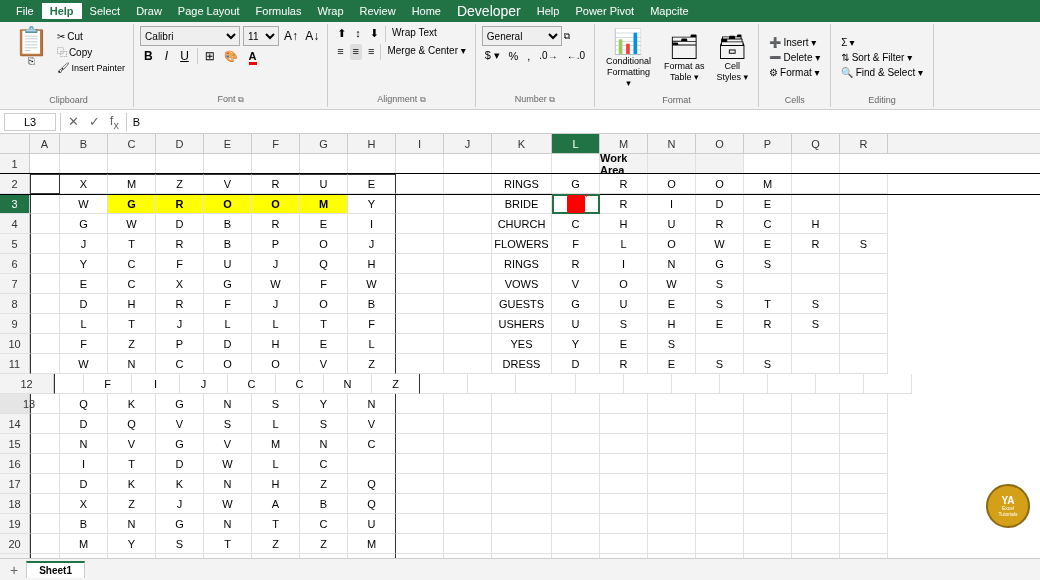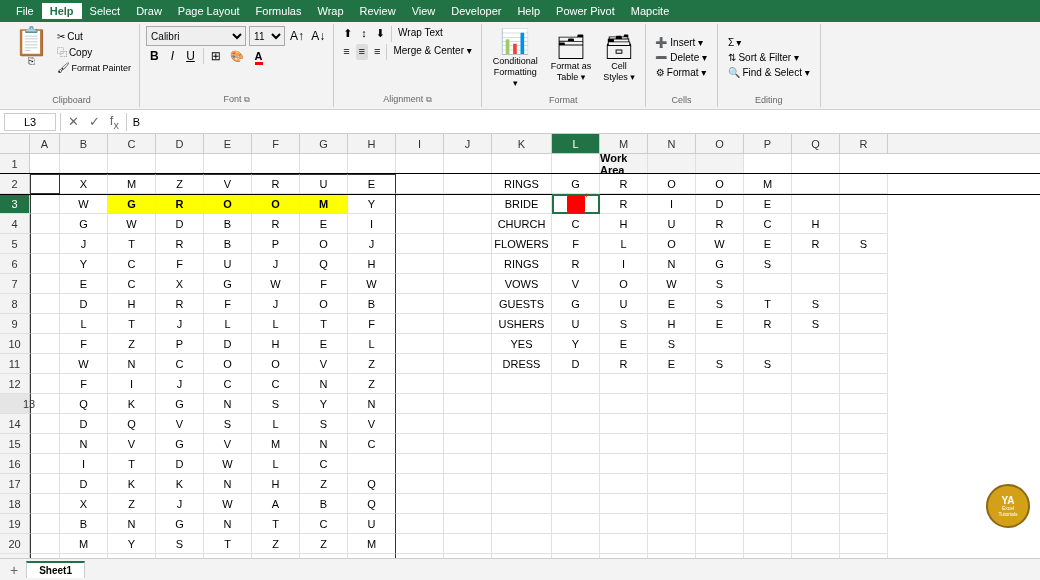--- a/index.html
+++ b/index.html
@@ -10,22 +10,22 @@
 
 <div style="background:#217346; height:22px; display:flex; align-items:center; padding:0 8px;">
   <div style="color:#fff;font-size:11px;padding:2px 8px;cursor:pointer;">File</div>
   <div style="color:#217346;font-size:11px;padding:2px 8px;cursor:pointer;background:#fff;font-weight:bold;">Help</div>
   <div style="color:#fff;font-size:11px;padding:2px 8px;cursor:pointer;">Select</div>
   <div style="color:#fff;font-size:11px;padding:2px 8px;cursor:pointer;">Draw</div>
   <div style="color:#fff;font-size:11px;padding:2px 8px;cursor:pointer;">Page Layout</div>
   <div style="color:#fff;font-size:11px;padding:2px 8px;cursor:pointer;">Formulas</div>
   <div style="color:#fff;font-size:11px;padding:2px 8px;cursor:pointer;">Wrap</div>
   <div style="color:#fff;font-size:11px;padding:2px 8px;cursor:pointer;">Review</div>
-  <div style="color:#fff;font-size:11px;padding:2px 8px;cursor:pointer;">View</div>
-  <div style="color:#fff;font-size:11px;padding:2px 8px;cursor:pointer;">Developer</div>
+  <div style="color:#fff;font-size:11px;padding:2px 8px;cursor:pointer;">Home</div>
+  <div style="color:#fff;font-size:14px;padding:2px 8px;cursor:pointer;">Developer</div>
   <div style="color:#fff;font-size:11px;padding:2px 8px;cursor:pointer;">Help</div>
   <div style="color:#fff;font-size:11px;padding:2px 8px;cursor:pointer;">Power Pivot</div>
   <div style="color:#fff;font-size:11px;padding:2px 8px;cursor:pointer;">Mapcite</div>
 </div>
 
 <div style="background:#f3f3f3; border-bottom:1px solid #d0d0d0; display:flex; align-items:stretch; height:88px; padding:2px 4px; gap:0;">
 
   <div style="display:flex;flex-direction:column;border-right:1px solid #ccc;padding:2px 6px;position:relative;min-width:60px;">
     <div style="display:flex;flex-direction:row;align-items:flex-start;gap:2px;padding-bottom:16px;flex:1;">
       <div style="display:flex;flex-direction:column;align-items:center;justify-content:center;cursor:pointer;padding:2px 4px;">
@@ -34,21 +34,21 @@
       </div>
       <div style="display:flex;flex-direction:column;gap:2px;margin-top:4px;">
         <div style="display:flex;align-items:center;gap:2px;cursor:pointer;padding:1px 2px;font-size:10px;">
           <span>✂</span> Cut
         </div>
         <div style="display:flex;align-items:center;gap:2px;cursor:pointer;padding:1px 2px;font-size:10px;">
           <span>⿻</span> Copy
         </div>
         <div style="display:flex;align-items:center;gap:2px;cursor:pointer;padding:1px 2px;font-size:10px;">
           <span>🖌</span> 
-            <span style="font-size:9px;">Format Painter</span>
+            <span style="font-size:9px;">Insert Painter</span>
         </div>
       </div>
     </div>
     <div style="font-size:9px;color:#666;text-align:center;position:absolute;bottom:2px;left:0;right:0;">Clipboard</div>
   </div>
 
   <div style="display:flex;flex-direction:column;border-right:1px solid #ccc;padding:2px 6px;position:relative;">
     <div style="display:flex;flex-direction:column;gap:2px;padding-bottom:16px;flex:1;">
       <div style="display:flex;align-items:center;gap:3px;">
         <select style="width:100px;height:20px;font-size:10px;border:1px solid #aaa;">
@@ -90,20 +90,38 @@
         <div style="cursor:pointer;padding:1px 3px;font-size:11px;">≡</div>
         <div style="cursor:pointer;padding:1px 3px;font-size:11px;background:#ddd;border-radius:2px;">≡</div>
         <div style="cursor:pointer;padding:1px 3px;font-size:11px;">≡</div>
         <div style="width:1px;background:#ccc;height:16px;"></div>
         <div style="cursor:pointer;padding:1px 3px;font-size:10px;">Merge &amp; Center ▾</div>
       </div>
     </div>
     <div style="font-size:9px;color:#666;text-align:center;position:absolute;bottom:2px;left:0;right:0;">Alignment <span style="font-size:8px;">⧉</span></div>
   </div>
 
+  <div style="display:flex;flex-direction:column;border-right:1px solid #ccc;padding:2px 6px;position:relative;min-width:90px;">
+    <div style="display:flex;flex-direction:column;gap:2px;padding-bottom:16px;flex:1;">
+      <div style="display:flex;align-items:center;gap:2px;">
+        <select style="width:80px;height:20px;font-size:10px;border:1px solid #aaa;">
+          <option>General</option>
+        </select>
+        <div style="cursor:pointer;font-size:9px;">⧉</div>
+      </div>
+      <div style="display:flex;gap:3px;align-items:center;">
+        <div style="cursor:pointer;padding:1px 3px;font-size:11px;">$ ▾</div>
+        <div style="cursor:pointer;padding:1px 3px;font-size:11px;">%</div>
+        <div style="cursor:pointer;padding:1px 3px;font-size:11px;">,</div>
+        <div style="cursor:pointer;padding:1px 3px;font-size:10px;">.0→</div>
+        <div style="cursor:pointer;padding:1px 3px;font-size:10px;">←.0</div>
+      </div>
+    </div>
+    <div style="font-size:9px;color:#666;text-align:center;position:absolute;bottom:2px;left:0;right:0;">Number <span style="font-size:8px;">⧉</span></div>
+  </div>
 
   <div style="display:flex;flex-direction:column;border-right:1px solid #ccc;padding:2px 6px;position:relative;min-width:160px;">
     <div style="display:flex;flex-direction:row;gap:4px;padding-bottom:16px;flex:1;align-items:center;">
       <div style="display:flex;flex-direction:column;align-items:center;cursor:pointer;padding:2px 4px;font-size:10px;text-align:center;max-width:55px;">
         <div style="font-size:24px;">📊</div>
         <div style="font-size:9px;line-height:1.2;">Conditional<br>Formatting ▾</div>
       </div>
       <div style="display:flex;flex-direction:column;align-items:center;cursor:pointer;padding:2px 4px;font-size:10px;text-align:center;max-width:55px;">
         <div style="font-size:24px;">🗂</div>
         <div style="font-size:9px;line-height:1.2;">Format as<br>Table ▾</div>
@@ -417,21 +435,21 @@
           <div style="width: 60px; min-width: 60px; display: flex; align-items: center; justify-content: center; border-right: 1px solid rgb(224, 224, 224); border-bottom: 1px solid rgb(224, 224, 224); font-size: 11px;">DRESS</div>
           <div style="width: 48px; min-width: 48px; display: flex; align-items: center; justify-content: center; border-right: 1px solid rgb(224, 224, 224); border-bottom: 1px solid rgb(224, 224, 224); font-size: 11px;">D</div>
           <div style="width: 48px; min-width: 48px; display: flex; align-items: center; justify-content: center; border-right: 1px solid rgb(224, 224, 224); border-bottom: 1px solid rgb(224, 224, 224); font-size: 11px;">R</div>
           <div style="width: 48px; min-width: 48px; display: flex; align-items: center; justify-content: center; border-right: 1px solid rgb(224, 224, 224); border-bottom: 1px solid rgb(224, 224, 224); font-size: 11px;">E</div>
           <div style="width: 48px; min-width: 48px; display: flex; align-items: center; justify-content: center; border-right: 1px solid rgb(224, 224, 224); border-bottom: 1px solid rgb(224, 224, 224); font-size: 11px;">S</div>
           <div style="width: 48px; min-width: 48px; display: flex; align-items: center; justify-content: center; border-right: 1px solid rgb(224, 224, 224); border-bottom: 1px solid rgb(224, 224, 224); font-size: 11px;">S</div>
           <div style="width: 48px; min-width: 48px; display: flex; align-items: center; justify-content: center; border-right: 1px solid rgb(224, 224, 224); border-bottom: 1px solid rgb(224, 224, 224); font-size: 11px;"></div>
           <div style="width: 48px; min-width: 48px; display: flex; align-items: center; justify-content: center; border-right: 1px solid rgb(224, 224, 224); border-bottom: 1px solid rgb(224, 224, 224); font-size: 11px;"></div>
         </div>
         <div style="display: flex; height: 20px;">
-          <div style="width: 30px; min-width: 30px; display: flex; align-items: center; justify-content: center; border-right: 1px solid rgb(204, 204, 204); border-bottom: 1px solid rgb(224, 224, 224); font-size: 11px; color: rgb(51, 51, 51); background: rgb(243, 243, 243); cursor: pointer;">12</div>
+          <div style="width: 54px; min-width: 30px; display: flex; align-items: center; justify-content: center; border-right: 1px solid rgb(204, 204, 204); border-bottom: 1px solid rgb(224, 224, 224); font-size: 11px; color: rgb(51, 51, 51); background: rgb(243, 243, 243); cursor: pointer;">12</div>
           <div style="width: 30px; min-width: 30px; display: flex; align-items: center; justify-content: center; border-right: 1px solid rgb(224, 224, 224); border-bottom: 1px solid rgb(224, 224, 224); border-left: 1px solid rgb(51, 51, 51); font-size: 11px;"></div>
           <div style="width: 48px; min-width: 48px; display: flex; align-items: center; justify-content: center; border-right: 1px solid rgb(224, 224, 224); border-bottom: 1px solid rgb(224, 224, 224); font-size: 11px;">F</div>
           <div style="width: 48px; min-width: 48px; display: flex; align-items: center; justify-content: center; border-right: 1px solid rgb(224, 224, 224); border-bottom: 1px solid rgb(224, 224, 224); font-size: 11px;">I</div>
           <div style="width: 48px; min-width: 48px; display: flex; align-items: center; justify-content: center; border-right: 1px solid rgb(224, 224, 224); border-bottom: 1px solid rgb(224, 224, 224); font-size: 11px;">J</div>
           <div style="width: 48px; min-width: 48px; display: flex; align-items: center; justify-content: center; border-right: 1px solid rgb(224, 224, 224); border-bottom: 1px solid rgb(224, 224, 224); font-size: 11px;">C</div>
           <div style="width: 48px; min-width: 48px; display: flex; align-items: center; justify-content: center; border-right: 1px solid rgb(224, 224, 224); border-bottom: 1px solid rgb(224, 224, 224); font-size: 11px;">C</div>
           <div style="width: 48px; min-width: 48px; display: flex; align-items: center; justify-content: center; border-right: 1px solid rgb(224, 224, 224); border-bottom: 1px solid rgb(224, 224, 224); font-size: 11px;">N</div>
           <div style="width: 48px; min-width: 48px; display: flex; align-items: center; justify-content: center; border-right: 1px solid rgb(51, 51, 51); border-bottom: 1px solid rgb(224, 224, 224); font-size: 11px;">Z</div>
           <div style="width: 48px; min-width: 48px; display: flex; align-items: center; justify-content: center; border-right: 1px solid rgb(224, 224, 224); border-bottom: 1px solid rgb(224, 224, 224); font-size: 11px;"></div>
           <div style="width: 48px; min-width: 48px; display: flex; align-items: center; justify-content: center; border-right: 1px solid rgb(224, 224, 224); border-bottom: 1px solid rgb(224, 224, 224); font-size: 11px;"></div>

